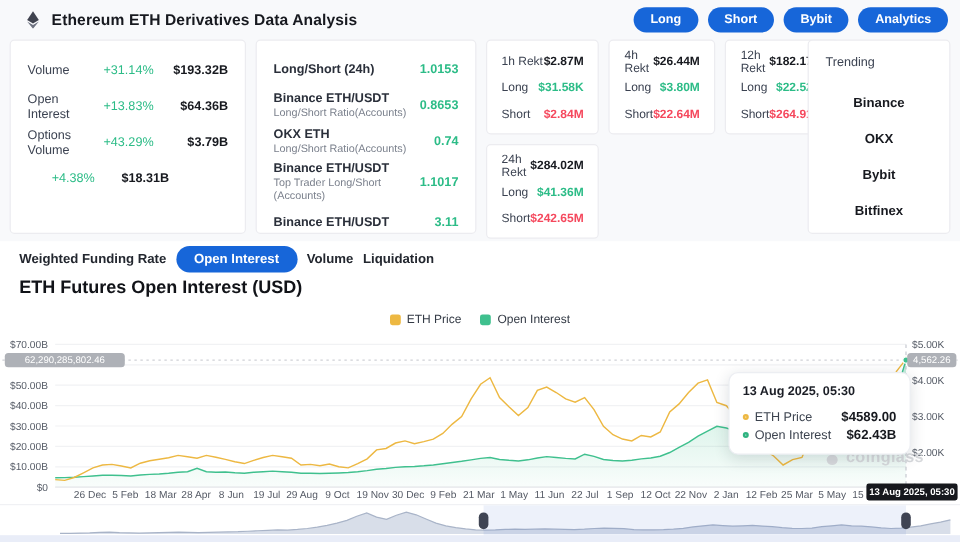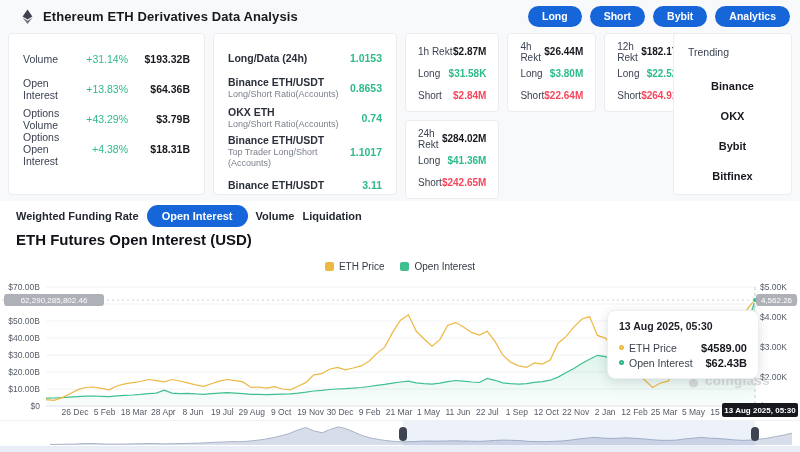--- a/index.html
+++ b/index.html
@@ -105,30 +105,29 @@
         <span class="stat-label">Open Interest</span>
         <span class="stat-chg">+13.83%</span>
         <span class="stat-val">$64.36B</span>
       </div>
       <div class="stat-row">
         <span class="stat-label">Options Volume</span>
         <span class="stat-chg">+43.29%</span>
         <span class="stat-val">$3.79B</span>
       </div>
       <div class="stat-row">
-        <span class="stat-label">Options Open Interest</span>
         <span class="stat-chg">+4.38%</span>
         <span class="stat-val">$18.31B</span>
       </div>
     </div>
 
     <div class="card card2">
       <div class="ratio-row">
         <div class="ratio-l">
-            <div class="ratio-name">Long/Data (24h)</div>
+            <div class="ratio-name">Long/Short (24h)</div>
           </div>
         <span class="ratio-val">1.0153</span>
       </div>
       <div class="ratio-row">
         <div class="ratio-l">
           <div class="ratio-name">Binance ETH/USDT</div>
           <div class="ratio-sub">Long/Short Ratio(Accounts)</div>
         </div>
         <span class="ratio-val">0.8653</span>
       </div>

